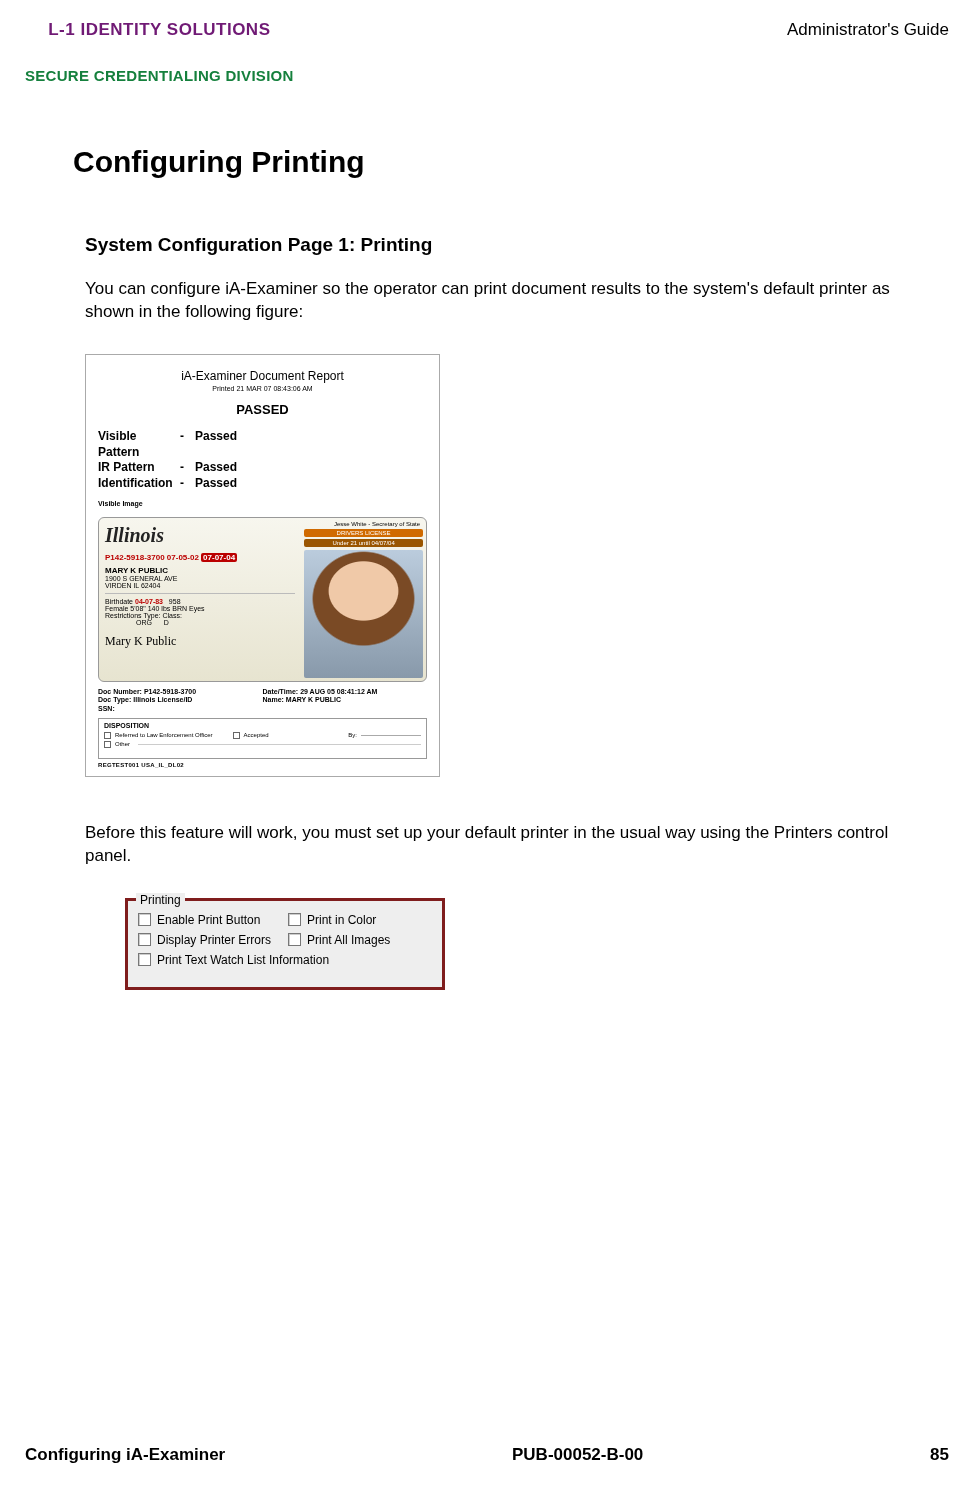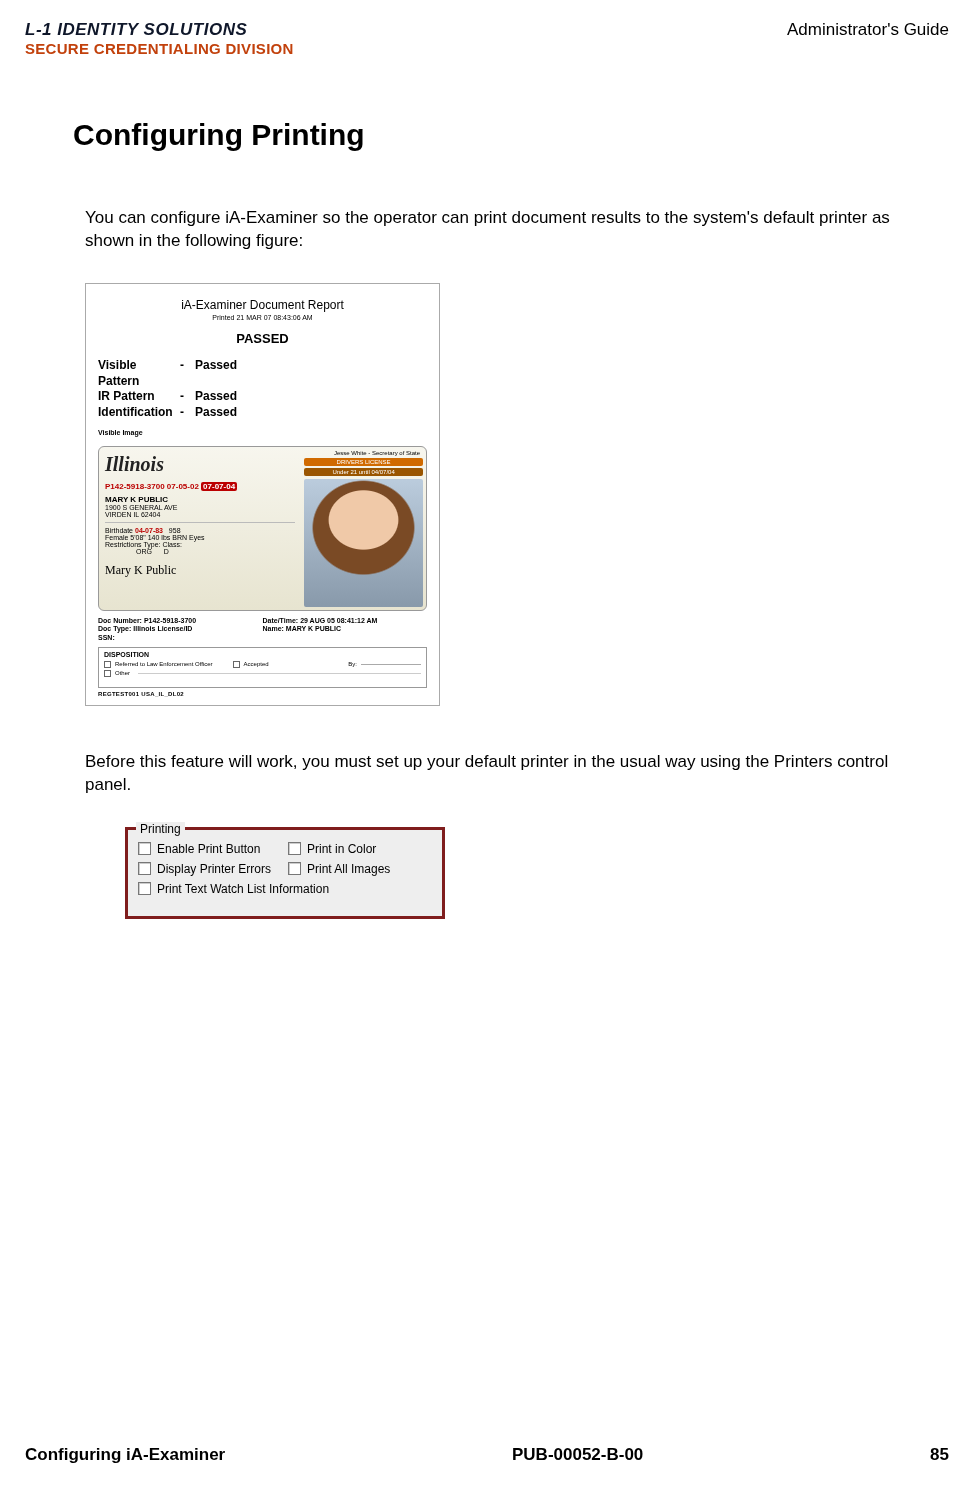--- a/index.html
+++ b/index.html
@@ -7,22 +7,22 @@
       font-family: Arial, Helvetica, sans-serif;
       width: 974px;
       height: 1497px;
       background: #fff;
       color: #000;
       position: relative;
       padding: 20px 25px;
     }
     .page-header { display: flex; justify-content: space-between; align-items: flex-start; }
     .logo-block { line-height: 1.2; }
-    .logo-line1 { color: #0f172a; font-weight: bold; font-size: 17px; font-style: italic; letter-spacing: 0.5px; }
-    .logo-line2 { color: #c2410c; font-weight: bold; font-size: 15px; letter-spacing: 0.3px; }
+    .logo-line1 { color: #701a75; font-weight: bold; font-size: 17px; letter-spacing: 0.5px; text-align: center; }
+    .logo-line2 { color: #15803d; font-weight: bold; font-size: 15px; letter-spacing: 0.3px; margin-top: 27px; }
     .header-right { font-weight: normal; font-size: 17px; }
     .main { padding-top: 60px; }
     h1 { font-size: 30px; font-weight: bold; margin-bottom: 55px; margin-left: 48px; }
     .indent { padding-left: 60px; padding-right: 10px; }
     h2 { font-size: 19px; font-weight: bold; margin-bottom: 22px; }
     p.body { font-size: 17px; line-height: 1.35; margin-bottom: 30px; }
 
     
     .report-figure {
       width: 355px;
@@ -108,20 +108,21 @@
     <div class="logo-line1">L-1 IDENTITY SOLUTIONS</div>
     <div class="logo-line2">SECURE CREDENTIALING DIVISION</div>
   </div>
   <div class="header-right">Administrator's Guide</div>
 </div>
 
 <div class="main">
   <h1>Configuring Printing</h1>
 
   <div class="indent">
+    <h2>System Configuration Page 1: Printing</h2>
     <p class="body">You can configure iA-Examiner so the operator can print document results to the system's default printer as shown in the following figure:</p>
 
     <div class="report-figure">
       <div class="report-title">iA-Examiner Document Report</div>
       <div class="report-sub">Printed  21 MAR 07  08:43:06 AM</div>
       <div class="report-passed">PASSED</div>
 
       <div class="result-rows">
         <div class="row">
           <span class="lbl">Visible Pattern</span>

